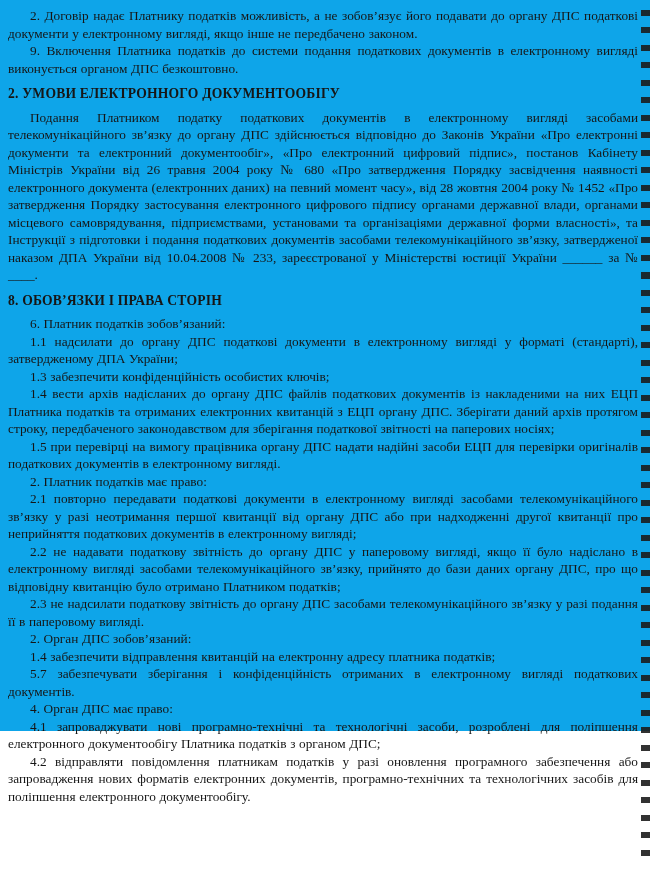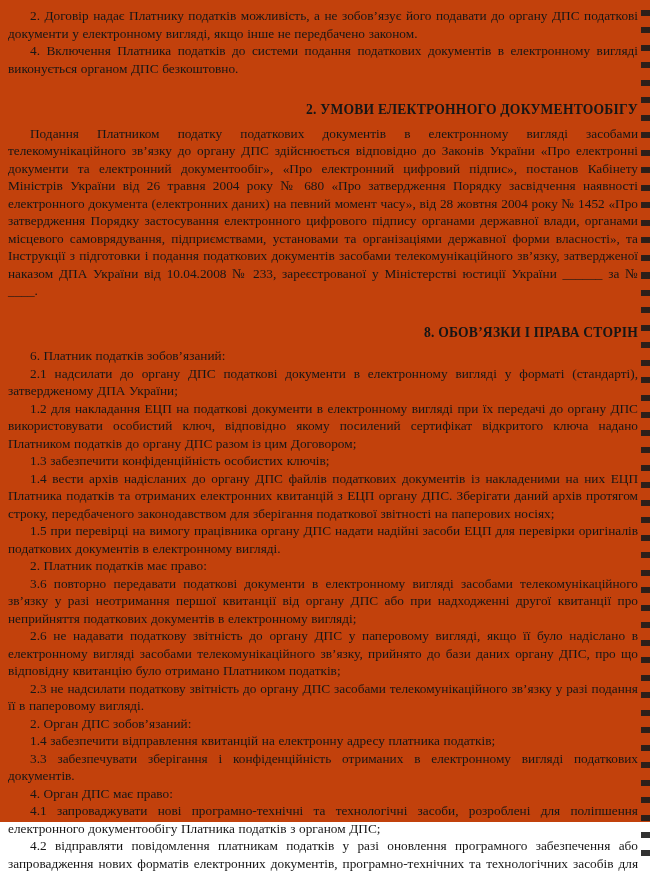--- a/index.html
+++ b/index.html
@@ -10,39 +10,39 @@
   body {
     width: 650px;
     height: 875px;
     overflow: hidden;
     font-family: "Liberation Serif", "DejaVu Serif", serif;
     color: #161616;
   }
   .page {
     position: relative;
     width: 650px;
-    height: 822px;
+    height: 731px;
     box-sizing: border-box;
     padding: 7px 12px 0 8px;
-    background: #c2410c;
+    background: #0ea5e9;
   }
   .doc p {
     margin: 0;
     font-size: 13.3px;
     line-height: 17.5px;
     text-align: justify;
     text-indent: 22px;
     word-spacing: 0.3px;
   }
   .doc h2.heading {
-    margin: 24px 0 6px 0;
+    margin: 8px 0 6px 0;
     font-size: 13.6px;
     line-height: 17.5px;
     font-weight: bold;
-    text-align: right;
+    text-align: left;
     text-indent: 0;
     letter-spacing: 0.2px;
   }
   
   .scan-edge {
     position: absolute;
     top: 10px;
     right: 0;
     width: 9px;
     height: 856px;
@@ -56,35 +56,34 @@
     opacity: 0.9;
     pointer-events: none;
   }
 </style>
 </head>
 <body>
 
 <div class="page">
   <div class="doc">
     <p>2. Договір надає Платнику податків можливість, а не зобов’язує його подавати до органу ДПС податкові документи у електронному вигляді, якщо інше не передбачено законом.</p>
-    <p>4. Включення Платника податків до системи подання податкових документів в електронному вигляді виконується органом ДПС безкоштовно.</p>
+    <p>9. Включення Платника податків до системи подання податкових документів в електронному вигляді виконується органом ДПС безкоштовно.</p>
     <h2 class="heading">2. УМОВИ ЕЛЕКТРОННОГО ДОКУМЕНТООБІГУ</h2>
     <p>Подання Платником податку податкових документів в електронному вигляді засобами телекомунікаційного зв’язку до органу ДПС здійснюється відповідно до Законів України «Про електронні документи та електронний документообіг», «Про електронний цифровий підпис», постанов Кабінету Міністрів України від 26 травня 2004 року № 680 «Про затвердження Порядку засвідчення наявності електронного документа (електронних даних) на певний момент часу», від 28 жовтня 2004 року № 1452 «Про затвердження Порядку застосування електронного цифрового підпису органами державної влади, органами місцевого самоврядування, підприємствами, установами та організаціями державної форми власності», та Інструкції з підготовки і подання податкових документів засобами телекомунікаційного зв’язку, затвердженої наказом ДПА України від 10.04.2008 № 233, зареєстрованої у Міністерстві юстиції України ______ за № ____.</p>
     <h2 class="heading">8. ОБОВ’ЯЗКИ І ПРАВА СТОРІН</h2>
     <p>6. Платник податків зобов’язаний:</p>
-    <p>2.1 надсилати до органу ДПС податкові документи в електронному вигляді у форматі (стандарті), затвердженому ДПА України;</p>
-    <p>1.2 для накладання ЕЦП на податкові документи в електронному вигляді при їх передачі до органу ДПС використовувати особистий ключ, відповідно якому посилений сертифікат відкритого ключа надано Платником податків до органу ДПС разом із цим Договором;</p>
+    <p>1.1 надсилати до органу ДПС податкові документи в електронному вигляді у форматі (стандарті), затвердженому ДПА України;</p>
     <p>1.3 забезпечити конфіденційність особистих ключів;</p>
     <p>1.4 вести архів надісланих до органу ДПС файлів податкових документів із накладеними на них ЕЦП Платника податків та отриманих електронних квитанцій з ЕЦП органу ДПС. Зберігати даний архів протягом строку, передбаченого законодавством для зберігання податкової звітності на паперових носіях;</p>
     <p>1.5 при перевірці на вимогу працівника органу ДПС надати надійні засоби ЕЦП для перевірки оригіналів податкових документів в електронному вигляді.</p>
     <p>2. Платник податків має право:</p>
-    <p>3.6 повторно передавати податкові документи в електронному вигляді засобами телекомунікаційного зв’язку у разі неотримання першої квитанції від органу ДПС або при надходженні другої квитанції про неприйняття податкових документів в електронному вигляді;</p>
-    <p>2.6 не надавати податкову звітність до органу ДПС у паперовому вигляді, якщо її було надіслано в електронному вигляді засобами телекомунікаційного зв’язку, прийнято до бази даних органу ДПС, про що відповідну квитанцію було отримано Платником податків;</p>
+    <p>2.1 повторно передавати податкові документи в електронному вигляді засобами телекомунікаційного зв’язку у разі неотримання першої квитанції від органу ДПС або при надходженні другої квитанції про неприйняття податкових документів в електронному вигляді;</p>
+    <p>2.2 не надавати податкову звітність до органу ДПС у паперовому вигляді, якщо її було надіслано в електронному вигляді засобами телекомунікаційного зв’язку, прийнято до бази даних органу ДПС, про що відповідну квитанцію було отримано Платником податків;</p>
     <p>2.3 не надсилати податкову звітність до органу ДПС засобами телекомунікаційного зв’язку у разі подання її в паперовому вигляді.</p>
     <p>2. Орган ДПС зобов’язаний:</p>
     <p>1.4 забезпечити відправлення квитанцій на електронну адресу платника податків;</p>
-    <p>3.3 забезпечувати зберігання і конфіденційність отриманих в електронному вигляді податкових документів.</p>
+    <p>5.7 забезпечувати зберігання і конфіденційність отриманих в електронному вигляді податкових документів.</p>
     <p>4. Орган ДПС має право:</p>
     <p>4.1 запроваджувати нові програмно-технічні та технологічні засоби, розроблені для поліпшення електронного документообігу Платника податків з органом ДПС;</p>
     <p>4.2 відправляти повідомлення платникам податків у разі оновлення програмного забезпечення або запровадження нових форматів електронних документів, програмно-технічних та технологічних засобів для поліпшення електронного документообігу.</p>
   </div>
   <div class="scan-edge"></div>
 </div>
 
 </body></html>

